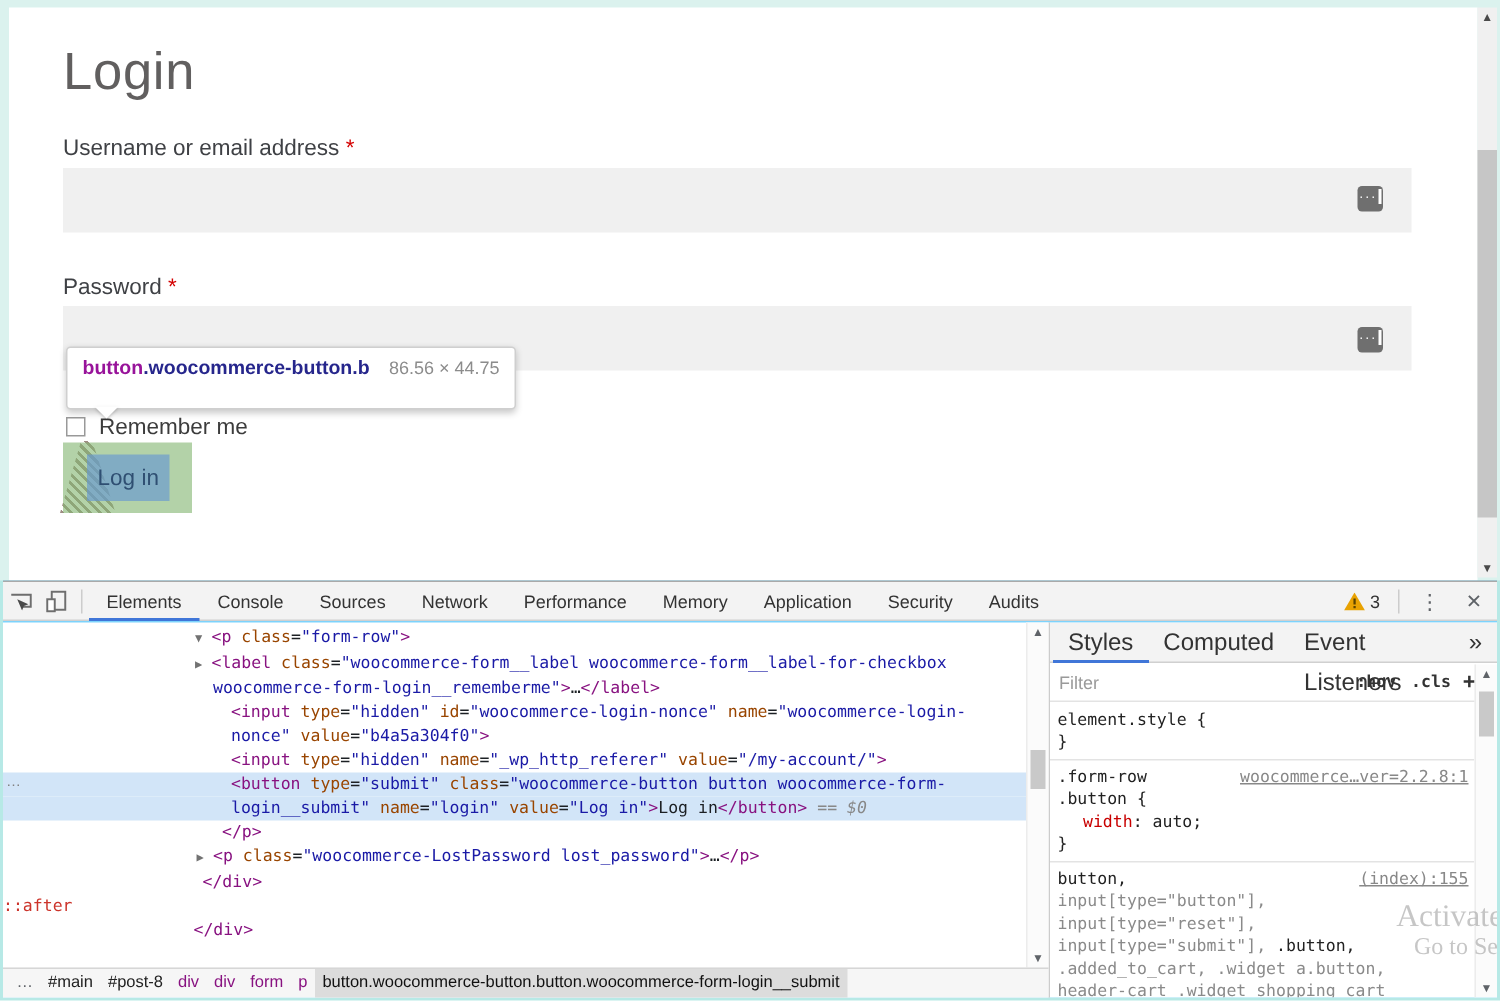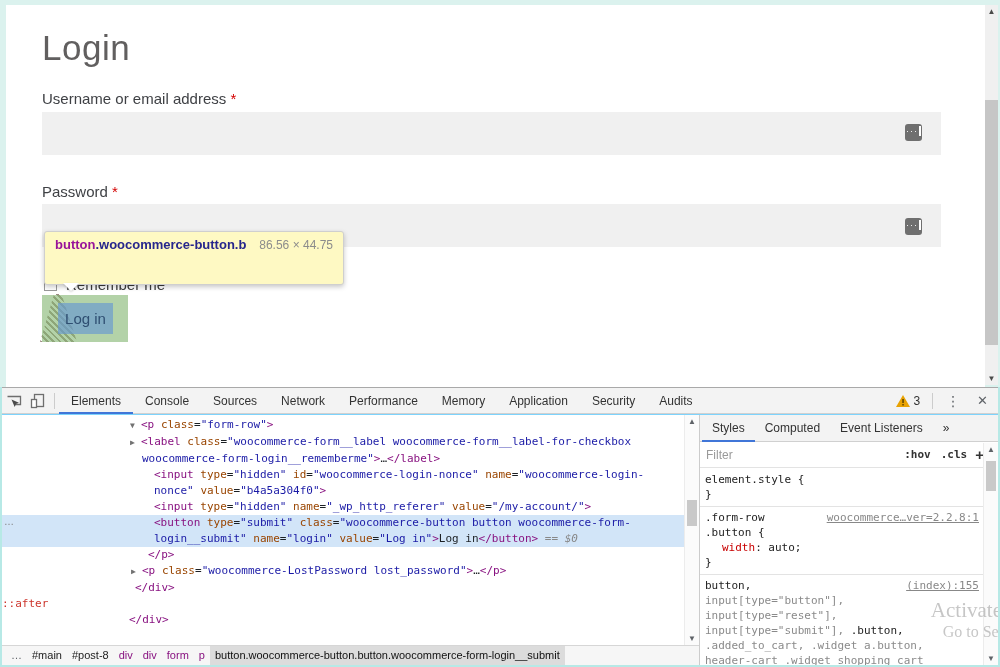--- a/index.html
+++ b/index.html
@@ -28,21 +28,21 @@
   .remember-label { position:absolute; left:66px; top:276px; font-size:15px; color:#3c3c3c; z-index:1; }
   .remember-checkbox { position:absolute; left:44px; top:278px; width:13px; height:13px; background:#fff; border:1px solid #999; z-index:1; }
   
   .hl-green { position:absolute; left:42px; top:295px; width:86px; height:47px; background:rgba(132,183,114,.62); z-index:2; }
   .hl-blue  { position:absolute; left:16px; top:8px;  width:55px; height:31px; background:rgba(103,152,210,.66);
               display:flex; align-items:center; justify-content:center; font-size:15px; color:#2f4f72; }
   .hl-cone  { position:absolute; left:40px; top:294px; width:37px; height:48px; z-index:2;
               clip-path:polygon(38% 0,58% 0,100% 100%,0% 100%);
               background:repeating-linear-gradient(45deg, rgba(141,119,109,.85) 0 2px, rgba(255,255,255,.55) 2px 4.5px); }
   
-  .inspect-tooltip { position:absolute; left:44px; top:231px; width:300px; height:54px; background:#fef9c3;
+  .inspect-tooltip { position:absolute; left:44px; top:231px; width:300px; height:42px; background:#ffffff;
     border:1px solid #cfcfcf; border-radius:3px; box-shadow:0 2px 5px rgba(0,0,0,.22); z-index:3; padding:5px 10px; }
   .tt-line { font-size:13px; font-weight:bold; line-height:16px; color:#26268c; white-space:nowrap; }
   .tt-tag { color:#98139a; }
   .tt-dims { position:absolute; right:10px; top:6px; color:#8c8c8c; font-weight:normal; font-size:12px; }
   .tt-arrow { position:absolute; left:18px; bottom:-7px; width:0; height:0;
     border-left:8px solid transparent; border-right:8px solid transparent; border-top:8px solid #fff;
     filter:drop-shadow(0 1px 1px rgba(0,0,0,.2)); }
   
   .page-scrollbar { position:absolute; right:2px; top:5px; bottom:2px; width:13px; background:#f0f0f0; }
   .page-scrollbar .thumb { position:absolute; left:0; right:0; top:95px; height:245px; background:#c6c6c6; }
@@ -76,21 +76,21 @@
   .el-scrollbar .thumb { position:absolute; left:2px; right:2px; top:85px; height:26px; background:#c9c9c9; }
   .el-scrollbar .sb-arrow { color:#5f6368; }
   .breadcrumbs { position:absolute; left:0; right:0; bottom:0; height:20px; background:#f6f6f6; border-top:1px solid #d6d6d6;
     display:flex; align-items:center; font-size:11px; padding-left:4px; overflow:hidden; white-space:nowrap; }
   .crumb { padding:0 5px; color:#222; height:20px; line-height:19px; }
   .crumb.dim { color:#5f6368; }
   .crumb.tag { color:#881280; }
   .crumb.active { background:#dcdcdc; color:#111; }
   
   .styles-panel { flex:1; position:relative; background:#fff; overflow:hidden; }
-  .st-tabs { height:27px; background:#f3f3f3; border-bottom:1px solid #d0d0d0; display:flex; align-items:center; font-size:12px; color:#333; padding-left:2px; }
+  .st-tabs { height:27px; background:#f3f3f3; border-bottom:1px solid #d0d0d0; display:flex; align-items:center; font-size:16px; color:#333; padding-left:2px; }
   .st-tab { padding:0 10px; height:27px; line-height:27px; }
   .st-tab.selected { box-shadow: inset 0 -2px 0 #4076d8; }
   .filter-row { height:26px; border-bottom:1px solid #e3e3e3; display:flex; align-items:center; padding:0 6px; font-size:12px; }
   .filter-input { flex:1; color:#9a9a9a; }
   .toggle { color:#333; margin-left:10px; font-family:"DejaVu Sans Mono",monospace; font-size:11px; }
   .toggle.plus { font-family:"Liberation Sans",sans-serif; font-size:15px; margin-left:8px; margin-right:8px; }
   .st-content { position:absolute; top:54px; left:0; right:15px; bottom:0; overflow:hidden;
     font-family:"DejaVu Sans Mono", monospace; font-size:11px; line-height:15px; }
   .st-section { padding:3px 2px 4px 5px; border-bottom:1px solid #e3e3e3; position:relative; }
   .sel-line { white-space:pre; color:#222; position:relative; }

